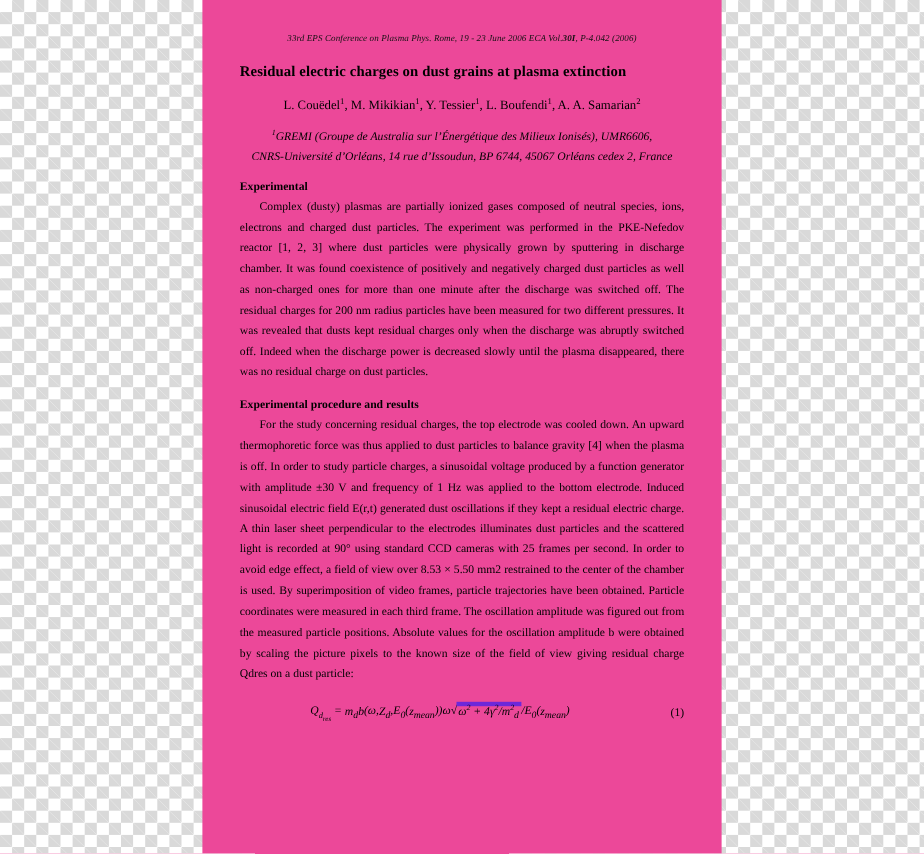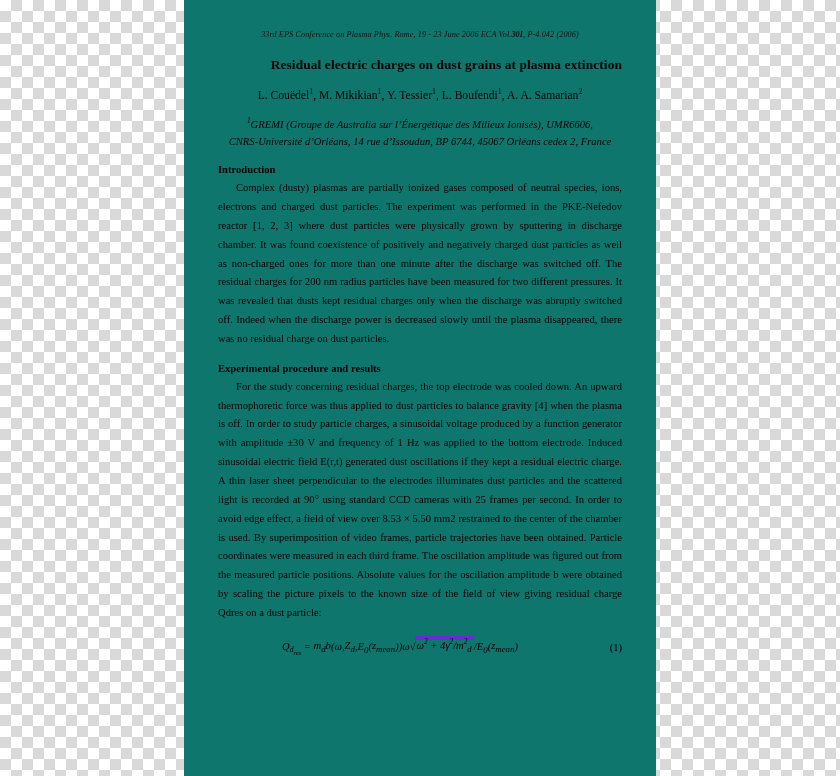--- a/index.html
+++ b/index.html
@@ -24,39 +24,39 @@
     background-size: 22px 22px;
     background-position: 0 0, 11px 11px;
     background-color: #ffffff;
   }
   .page {
     position: absolute;
     left: 184px;
     top: 0;
     width: 472px;
     height: 776px;
-    background: #0f766e;
+    background: #ec4899;
     box-sizing: border-box;
     padding: 30px 34px 0 34px;
   }
   .running-head {
     font-family: "Liberation Serif", serif;
     font-style: italic;
     font-size: 8.2px;
     text-align: center;
     color: #111;
     letter-spacing: 0.1px;
     margin-bottom: 18px;
   }
   .running-head b { font-style: italic; font-weight: bold; }
   .title {
     font-family: "Liberation Serif", serif;
     font-weight: bold;
     font-size: 13.4px;
-    text-align: right;
+    text-align: left;
     color: #000;
     margin: 0 0 14px 0;
     letter-spacing: 0.1px;
   }
   .authors {
     text-align: center;
     font-size: 11.6px;
     color: #000;
     margin-bottom: 14px;
   }
@@ -128,21 +128,21 @@
     <span><span>Y. Tessier</span><sup>1</sup></span>,
     <span><span>L. Boufendi</span><sup>1</sup></span>,
     <span><span>A. A. Samarian</span><sup>2</sup></span>
   </div>
 
   <div class="affil">
     <div><sup>1</sup><span>GREMI (Groupe de Australia sur l’Énergétique des Milieux Ionisés), UMR6606,</span></div>
     <div><span>CNRS-Université d’Orléans, 14 rue d’Issoudun, BP 6744, 45067 Orléans cedex 2, France</span></div>
   </div>
 
-  <div class="section-head">Introduction</div>
+  <div class="section-head">Experimental</div>
   <p class="body">Complex (dusty) plasmas are partially ionized gases composed of neutral species, ions, electrons and charged dust particles. The experiment was performed in the PKE-Nefedov reactor [1, 2, 3] where dust particles were physically grown by sputtering in discharge chamber. It was found coexistence of positively and negatively charged dust particles as well as non-charged ones for more than one minute after the discharge was switched off. The residual charges for 200 nm radius particles have been measured for two different pressures. It was revealed that dusts kept residual charges only when the discharge was abruptly switched off. Indeed when the discharge power is decreased slowly until the plasma disappeared, there was no residual charge on dust particles.</p>
 
   <div class="section-head">Experimental procedure and results</div>
   <p class="body">For the study concerning residual charges, the top electrode was cooled down. An upward thermophoretic force was thus applied to dust particles to balance gravity [4] when the plasma is off. In order to study particle charges, a sinusoidal voltage produced by a function generator with amplitude ±30 V and frequency of 1 Hz was applied to the bottom electrode. Induced sinusoidal electric field E(r,t) generated dust oscillations if they kept a residual electric charge. A thin laser sheet perpendicular to the electrodes illuminates dust particles and the scattered light is recorded at 90° using standard CCD cameras with 25 frames per second. In order to avoid edge effect, a field of view over 8.53 × 5.50 mm2 restrained to the center of the chamber is used. By superimposition of video frames, particle trajectories have been obtained. Particle coordinates were measured in each third frame. The oscillation amplitude was figured out from the measured particle positions. Absolute values for the oscillation amplitude b were obtained by scaling the picture pixels to the known size of the field of view giving residual charge Qdres on a dust particle:</p>
 
   <div class="eq-row">
     <div class="eq-body">
       <i>Q</i><sub class="frac-sub"><i>d<sub>res</sub></i></sub> = <i>m<sub>d</sub>b</i>(ω,<i>Z<sub>d</sub></i>,<i>E</i><sub>0</sub>(<i>z<sub>mean</sub></i>))ω√<span class="sqrt">ω<sup>2</sup> + 4γ<sup>2</sup>/<i>m</i><sup>2</sup><sub>d</sub></span>/<i>E</i><sub>0</sub>(<i>z<sub>mean</sub></i>)
     </div>
     <div class="eq-num">(1)</div>

